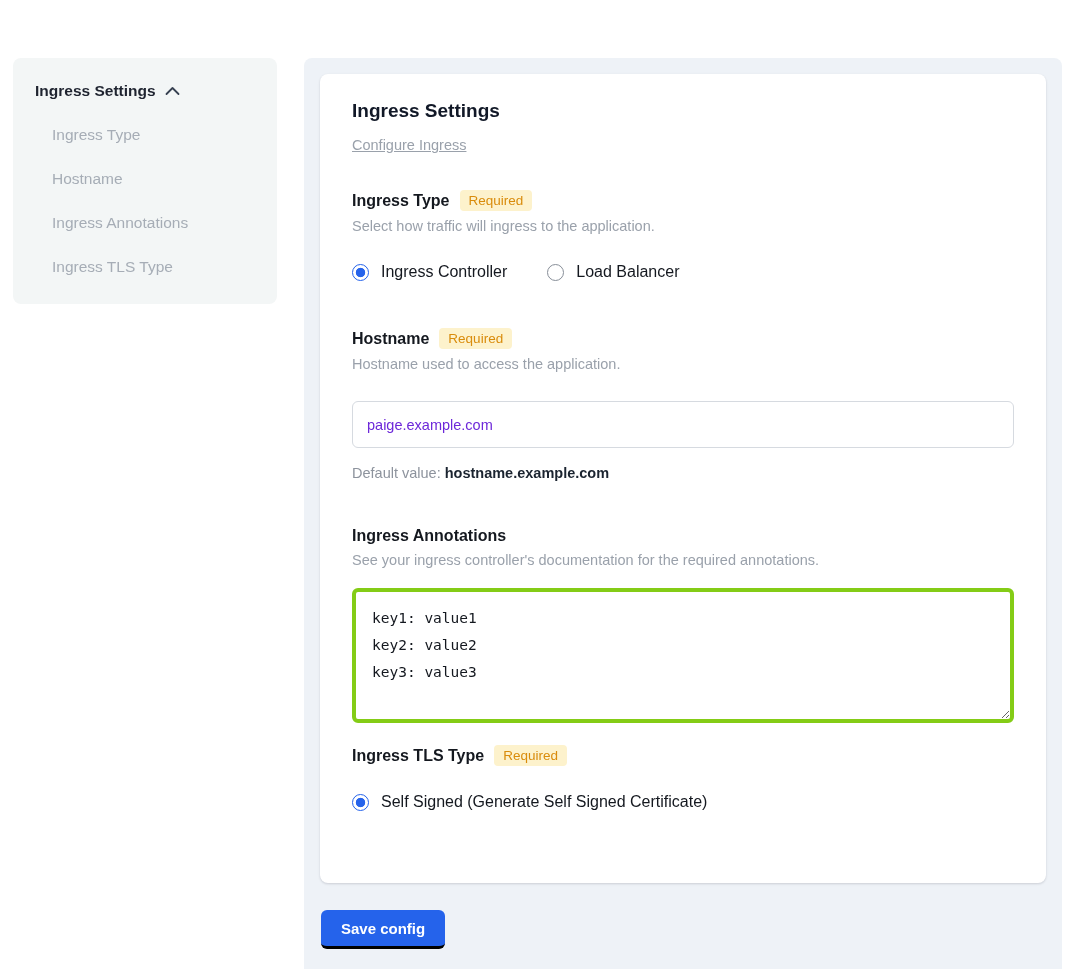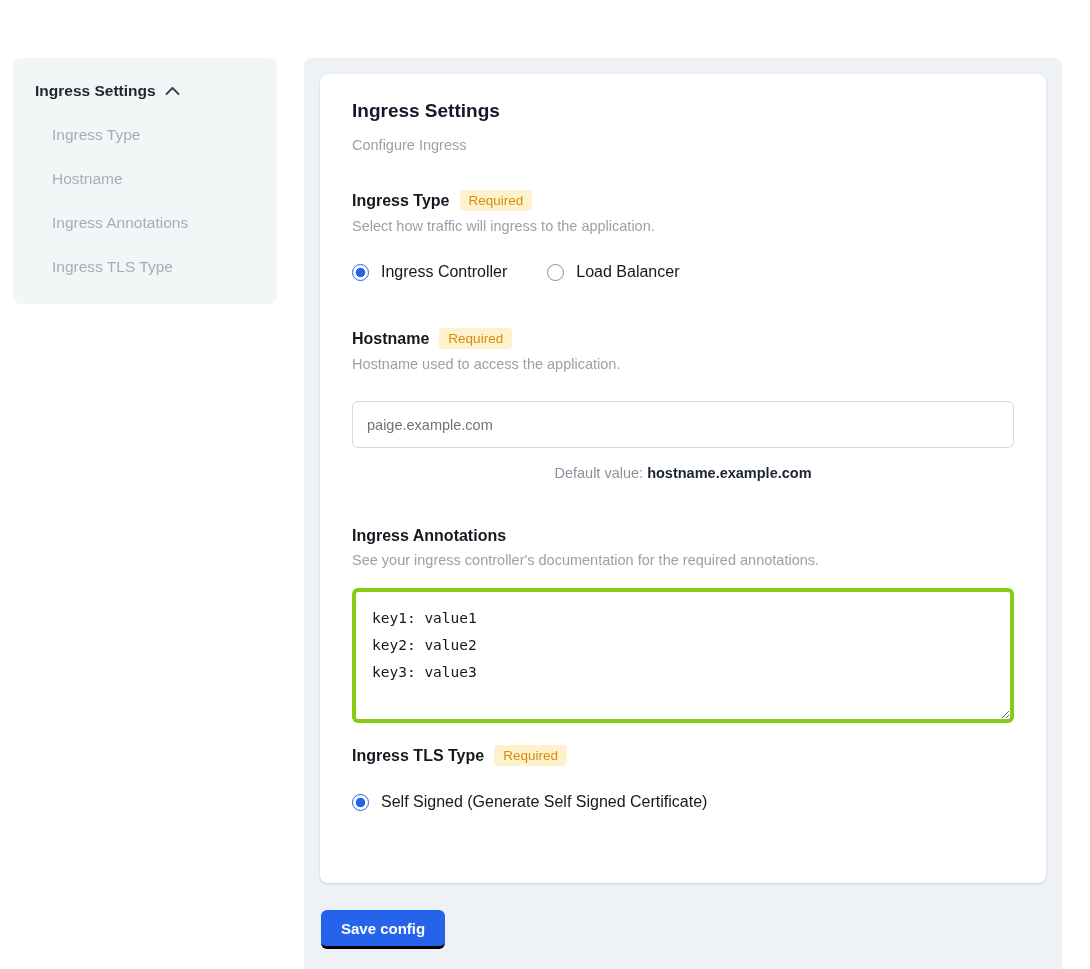--- a/index.html
+++ b/index.html
@@ -35,21 +35,21 @@
     width: 758px; height: 931px;
     background: #eef2f7; border-radius: 8px;
     padding: 16px;
   }
   .card {
     background: #ffffff; border-radius: 8px;
     box-shadow: 0 1px 2px rgba(16,24,40,.06), 0 1px 3px rgba(16,24,40,.10);
     padding: 26px 32px 72px 32px;
   }
   .card-title { font-size: 19px; font-weight: 700; color: #111827; }
-  .card-subtitle { margin-top: 15px; font-size: 14.5px; color: #9aa1ab; }
+  .card-subtitle { margin-top: 15px; font-size: 14.5px; color: #9aa1ab; text-decoration: underline; }
 
   .field-label-row { display: flex; align-items: center; gap: 10px; }
   .field-label { font-size: 16px; font-weight: 700; color: #14181f; }
   .badge {
     background: var(--badge-bg, #fdf2cc);
     color: var(--badge-text, #d98c0c);
     font-size: 13.5px; padding: 3px 9px; border-radius: 4px;
   }
   .help { margin-top: 7px; font-size: 14.5px; color: #9aa1ab; }
 
@@ -72,24 +72,24 @@
   }
   .radio-option input:checked {
     border-color: var(--accent, #2563eb);
     background: radial-gradient(circle, var(--accent, #2563eb) 41%, transparent 48%);
   }
 
   .text-input {
     display: block; width: 100%; height: 47px;
     margin-top: 29px; padding: 0 14px;
     border: 1px solid #d6dae0; border-radius: 6px;
-    font-family: inherit; font-size: 14.5px; color: #737373;
+    font-family: inherit; font-size: 14.5px; color: #6d28d9;
     background: #fff; outline: none;
   }
-  .default-line { margin-top: 17px; font-size: 14.5px; color: #8d939d; text-align: center; }
+  .default-line { margin-top: 17px; font-size: 14.5px; color: #8d939d; }
   .default-line b { color: #1b2430; font-weight: 700; }
 
   .annotations-textarea {
     display: block; width: 100%; height: 135px;
     margin-top: 20px; padding: 13px 16px;
     border: 4px solid #84cc16; border-radius: 6px;
     font-family: "DejaVu Sans Mono", monospace;
     font-size: 14.5px; line-height: 1.85; color: #14181f;
     resize: both; outline: none; background: #fff;
   }

